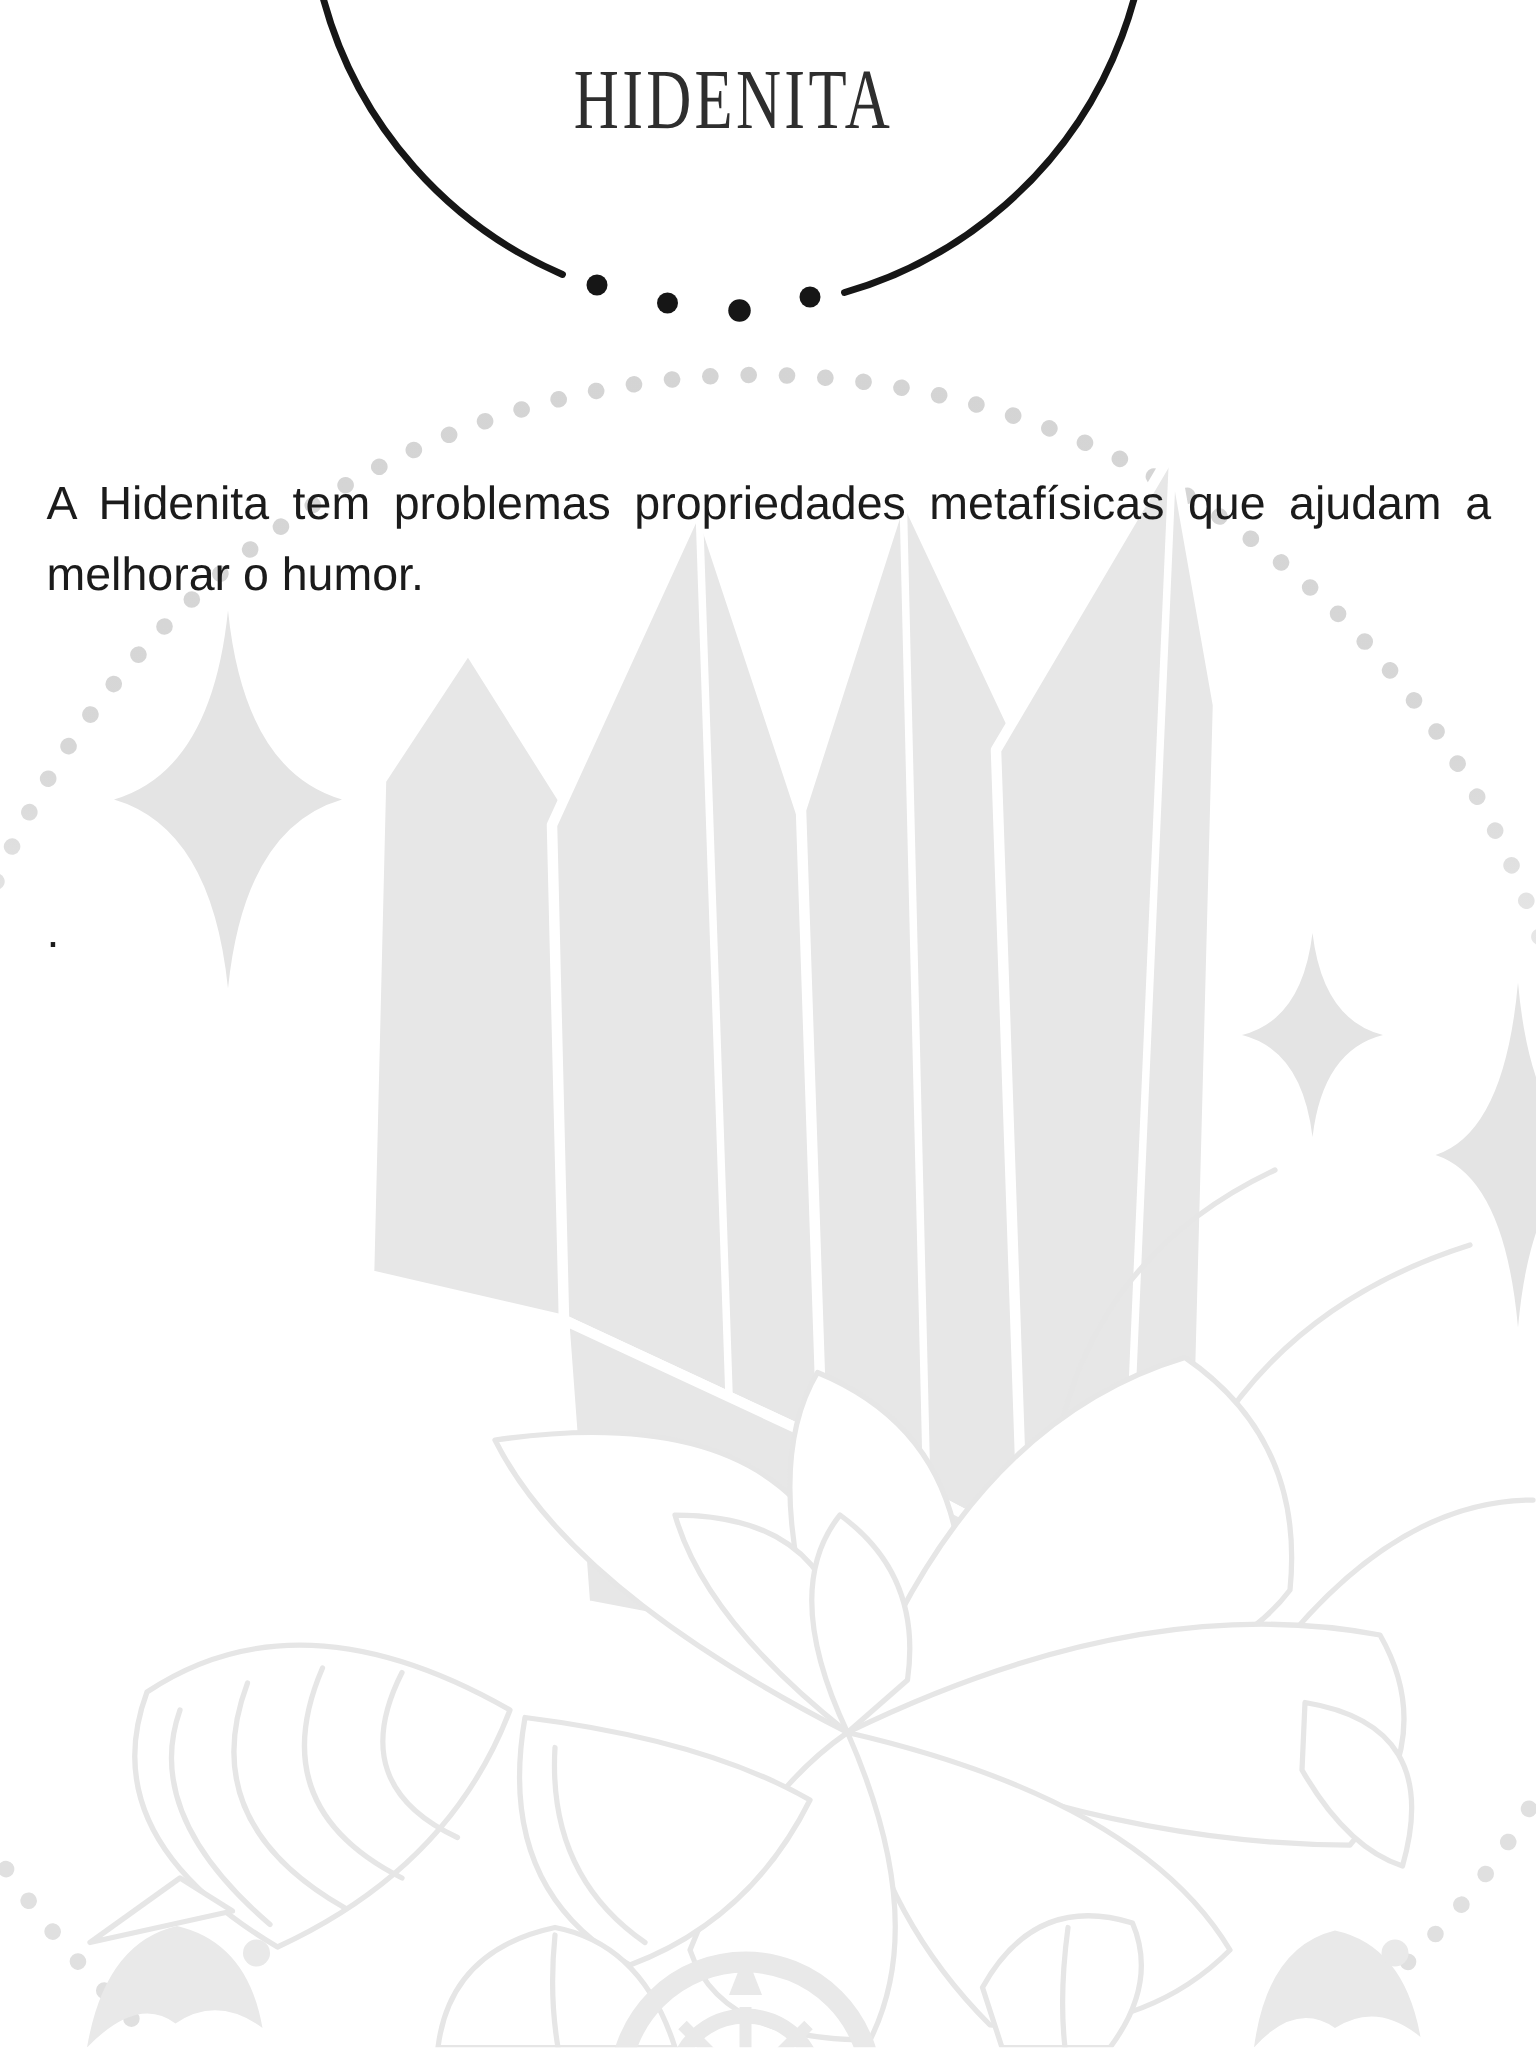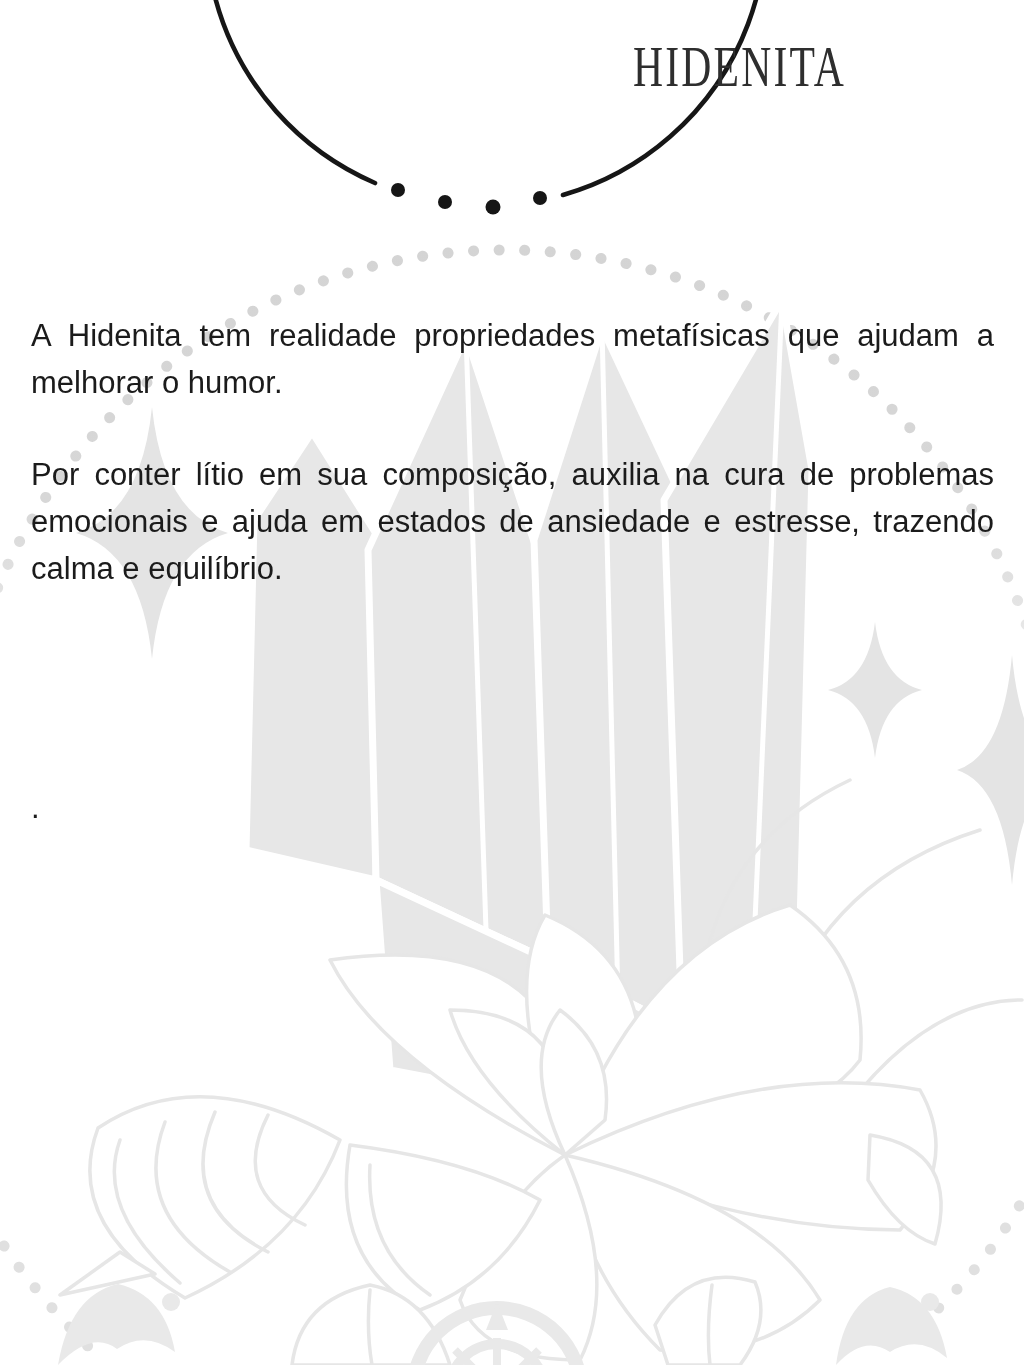--- a/index.html
+++ b/index.html
@@ -6,21 +6,21 @@
   .page{
     position:relative;
     width:1024px;height:1365px;
     overflow:hidden;
     background:#ffffff;
     font-family:"Liberation Sans", sans-serif;
   }
   svg.layer{position:absolute;left:0;top:0;}
   .title-wrap{
     position:absolute;left:0;top:32px;width:978px;
-    text-align:right;
+    text-align:center;
     pointer-events:none;
   }
   .page-title{
     margin:0;
     font-family:"Liberation Serif", serif;
     font-weight:400;
     font-size:57px;
     line-height:70px;
     letter-spacing:3px;
     color:#2e2e2e;
@@ -137,18 +137,17 @@
       <circle cx="493" cy="207" r="7.5"></circle>
       <circle cx="540" cy="198" r="7"></circle>
     </g>
   </svg>
 
   <div class="title-wrap">
     <h1 class="page-title">HIDENITA</h1>
   </div>
 
   <main class="body-text">
-    <p>A Hidenita tem realidade propriedades metafísicas que ajudam a melhorar o humor.</p>
-    <p>Por conter lítio em sua composição, auxilia na cura de problemas emocionais e ajuda em estados de ansiedade e estresse, trazendo calma e equilíbrio.</p>
+    <p>A Hidenita tem problemas propriedades metafísicas que ajudam a melhorar o humor.</p>
     <p class="final-dot">.</p>
   </main>
 
 </div>
 
 </body></html>

